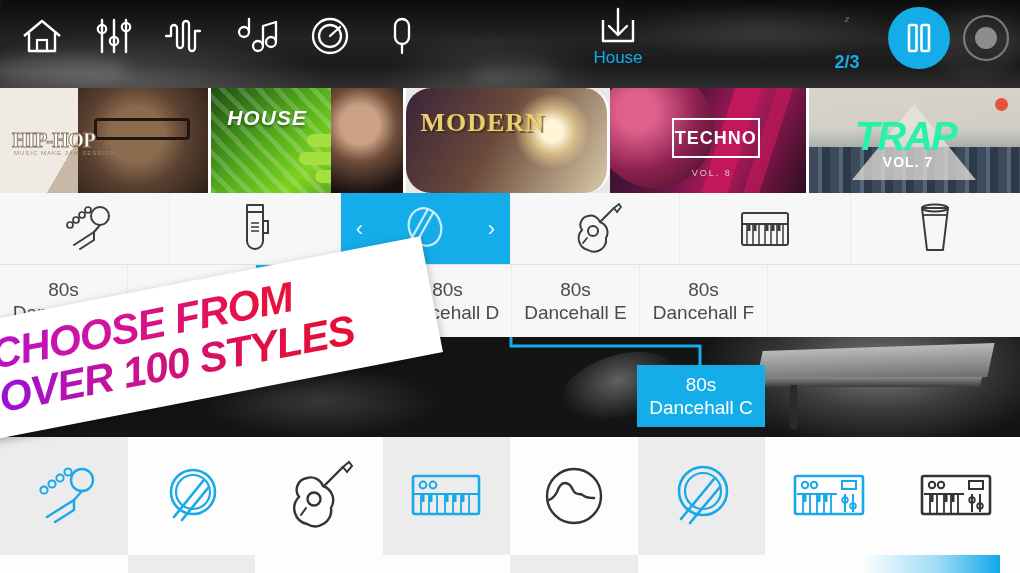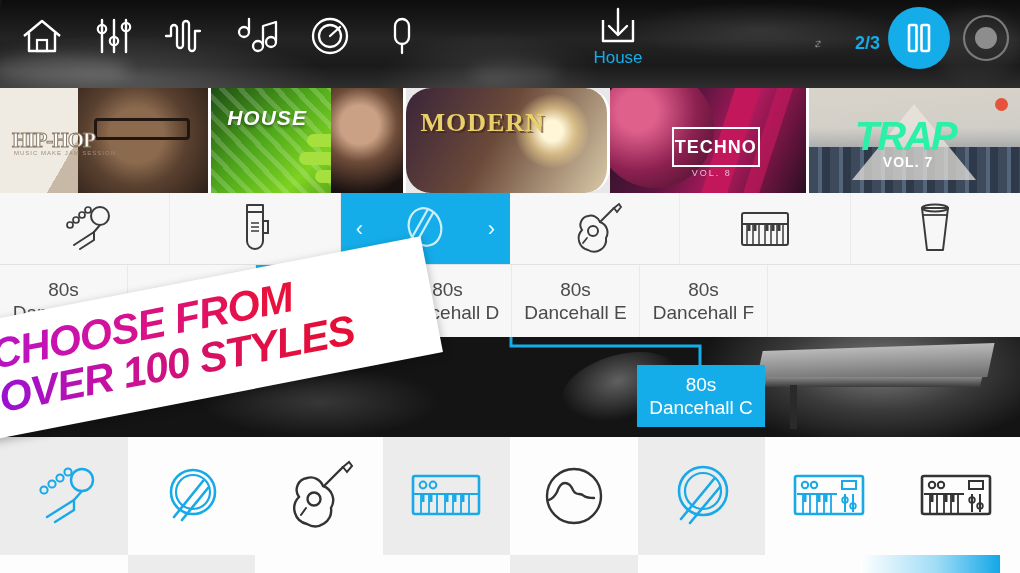--- a/index.html
+++ b/index.html
@@ -23,21 +23,21 @@
      linear-gradient(75deg, rgba(255,255,255,.035) 0 1px, transparent 1px 40px);
     opacity:.8; }
   .tb-smear{position:absolute;border-radius:50%;filter:blur(7px);background:rgba(255,255,255,.16);}
   .tb-icons { position:absolute; left:0; top:0; height:72px; display:flex; align-items:center; }
   .tb-btn { width:72px; height:72px; display:flex; align-items:center; justify-content:center;
             position:relative; }
   .tb-right { position:absolute; right:6px; top:0; height:76px; display:flex; align-items:center; gap:4px;}
   .save-btn { position:absolute; left:580px; top:4px; width:76px; height:64px;
               display:flex; flex-direction:column; align-items:center; }
   .save-lbl { color:#15ade9; font-size:17px; line-height:18px; margin-top:1px; }
-  .loop-btn { width:66px; height:66px; display:flex; 
+  .loop-btn { width:66px; height:66px; display:flex; flex-direction:column;
               align-items:center; justify-content:flex-start; padding-top:12px;gap:33px;}
   .loop-lbl { color:#15ade9; font-size:18px; font-weight:600; line-height:18px; margin-top:-2px;}
   .play-btn { width:62px; height:62px; border-radius:50%; background:#15ade9;
               display:flex; align-items:center; justify-content:center; margin:0 4px;}
   .rec-btn  { width:56px; height:56px; display:flex; align-items:center; justify-content:center;}
 
   
   .genres { position:absolute; left:0; top:88px; width:1020px; height:105px;
             display:flex; background:#e8e8e8; }
   .gcard { position:relative; height:105px; overflow:hidden; border-right:3px solid #fff;
@@ -69,21 +69,21 @@
   .mr-txt{position:absolute;left:14px;top:22px;font-family:"Liberation Serif",serif;font-weight:700;
      font-size:26px;line-height:25px;color:#e8d06a;letter-spacing:1px;
      text-shadow:2px 2px 0 rgba(60,30,20,.55);}
 
   .g-techno{ width:200px;
      background:linear-gradient(115deg,#241226 0%,#5d1540 38%,#b01a5e 62%,#2a0f22 100%); }
   .tech-planet{position:absolute;left:-14px;top:-18px;width:118px;height:118px;border-radius:50%;
      background:radial-gradient(circle at 35% 35%,#e0608c 0 18%,#8c2050 55%,#3a0f26 100%);}
   .tech-shard{position:absolute;background:#c2185b;transform:skewX(-18deg);}
   .tech-box{position:absolute;left:62px;top:30px;width:88px;height:40px;border:2px solid #fff;
-     display:flex;align-items:center;justify-content:center;margin-top:9px;}
+     display:flex;align-items:center;justify-content:center;}
   .tech-txt{font-family:"Liberation Sans",sans-serif;font-weight:700;font-size:18px;color:#fff;letter-spacing:1px;}
   .tech-vol{position:absolute;left:82px;top:80px;font-size:9px;color:#e2c0cf;letter-spacing:2px;}
 
   .g-trap{ width:212px; border-right:none;
      background:linear-gradient(175deg,#c9c4bb 0%,#8f9aa6 45%,#47576b 100%); }
   .trap-sky{position:absolute;inset:0;
      background:linear-gradient(180deg,rgba(220,215,205,.85) 0 38%,rgba(70,85,105,.75) 100%);}
   .trap-city{position:absolute;bottom:0;left:0;right:0;height:46px;
      background:repeating-linear-gradient(90deg,#3c4a5c 0 9px,#55657a 9px 13px,#2e3a49 13px 21px);}
   .trap-tri{position:absolute;left:50%;top:16px;transform:translateX(-50%);

